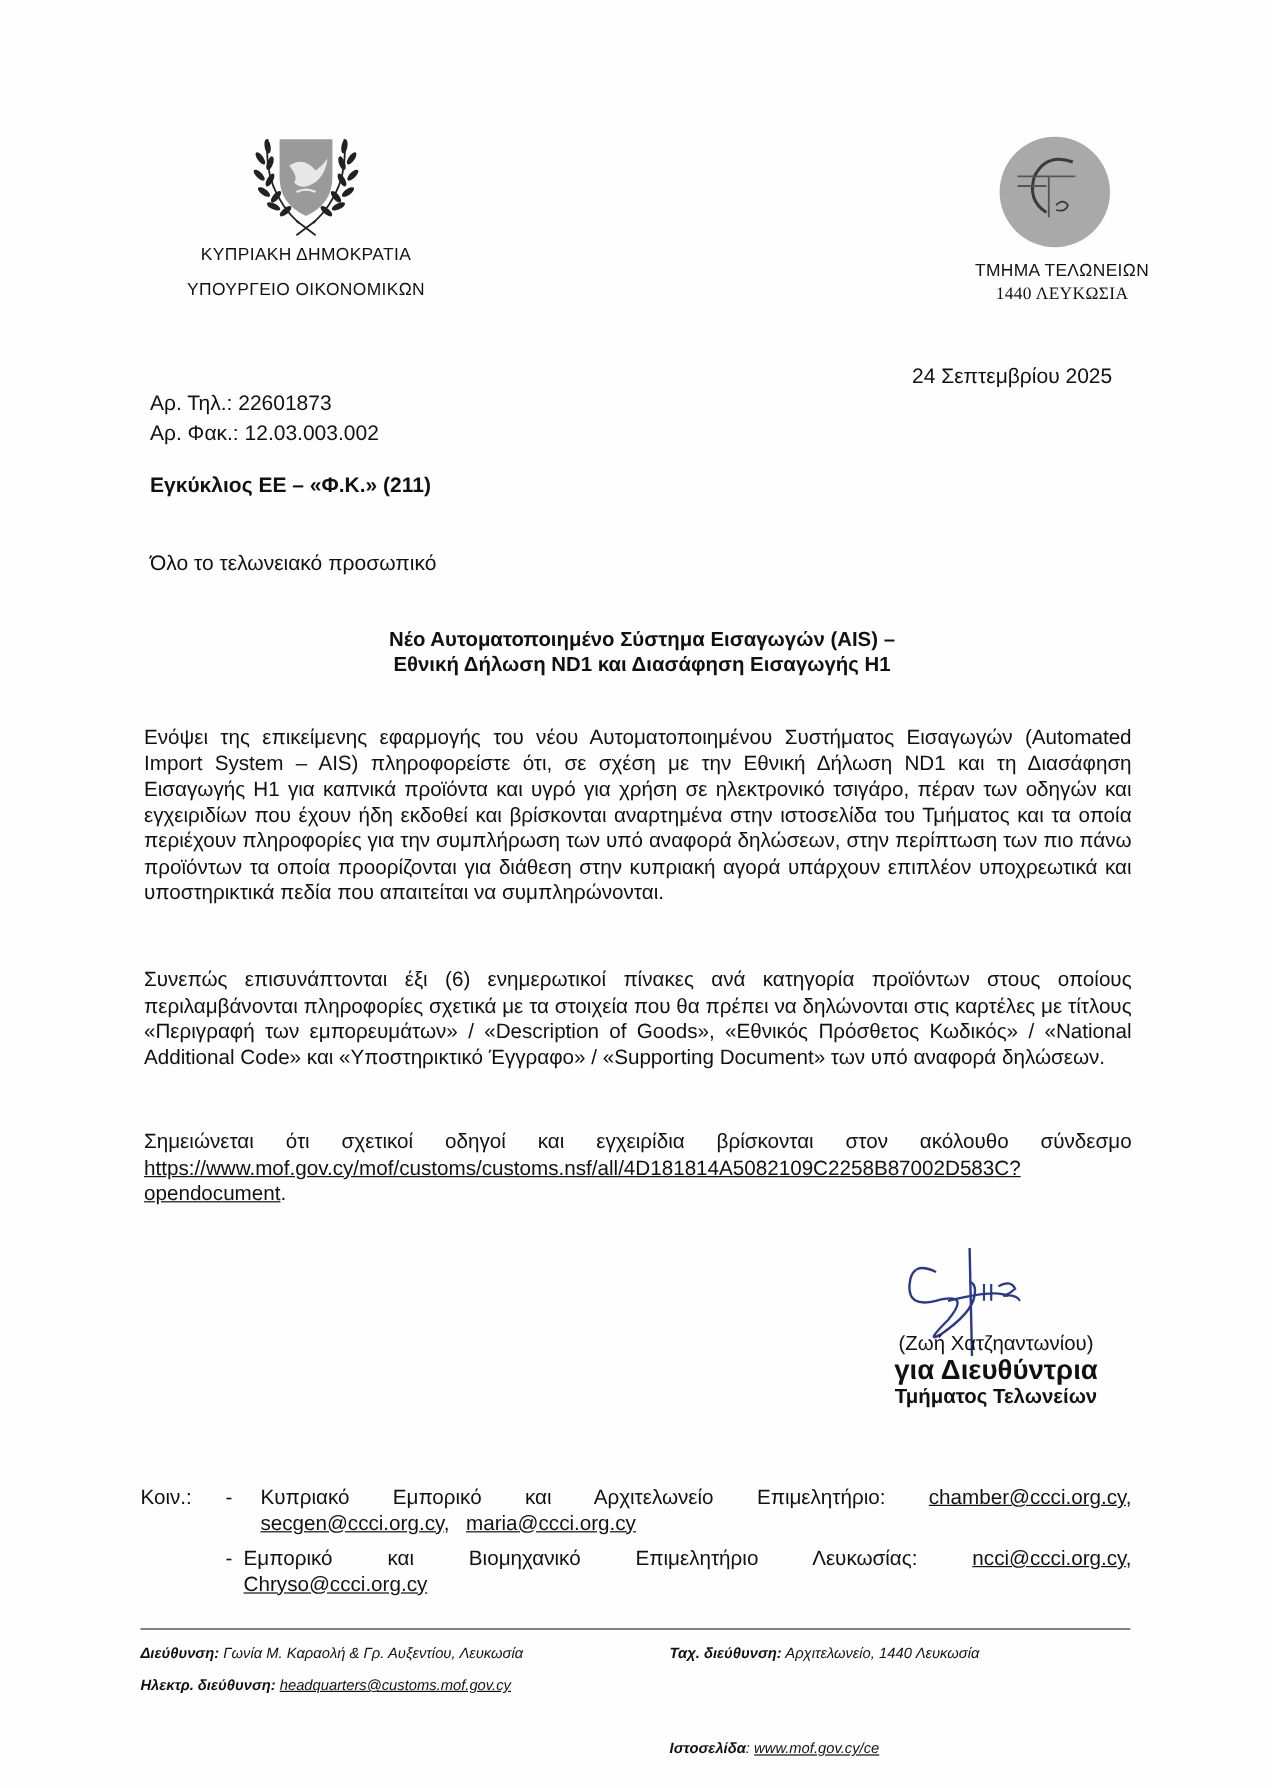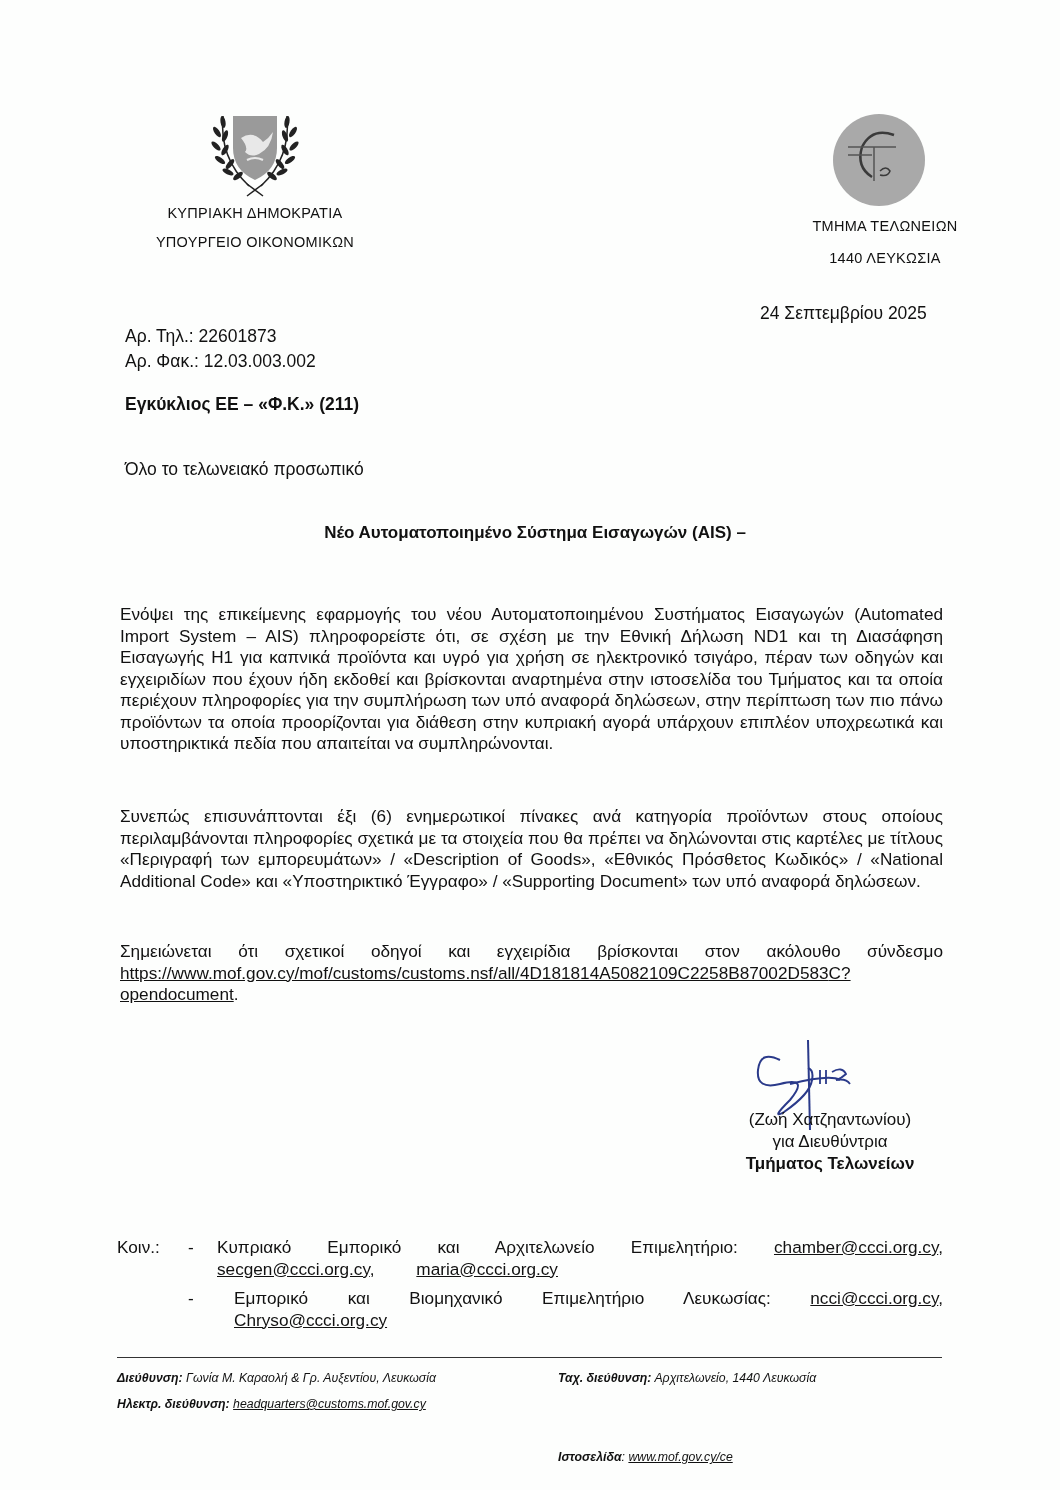--- a/index.html
+++ b/index.html
@@ -67,32 +67,33 @@
     <circle cx="47" cy="47" r="46" fill="#a9a9a9"></circle>
     <path d="M62 22 Q40 14 30 34 Q24 54 40 64" stroke="#3a3a3a" stroke-width="2.5" fill="none"></path>
     <line x1="16" y1="34" x2="64" y2="34" stroke="#555" stroke-width="1.5"></line>
     <line x1="16" y1="42" x2="40" y2="42" stroke="#555" stroke-width="1.5"></line>
     <line x1="42" y1="34" x2="42" y2="68" stroke="#555" stroke-width="1.5"></line>
     <path d="M48 58 Q54 52 58 58 Q56 64 48 62" stroke="#3a3a3a" stroke-width="1.5" fill="none"></path>
   </svg>
 </div>
 
 <div class="abs hdr-text" style="left:790px; top:218px; width:190px;">ΤΜΗΜΑ ΤΕΛΩΝΕΙΩΝ</div>
-<div class="abs hdr-text" style="left:790px; top:250px; width:190px;">1440 ΛΕΥΚΩΣΙΑ</div>
+<div class="abs hdr-text" style="left:790px; top:237px; width:190px;font-family:Liberation Serif, serif;">1440 ΛΕΥΚΩΣΙΑ</div>
 
 <div class="abs body-text" style="left:125px; top:303px; font-size:17.5px;margin-top:48px;">Αρ. Φακ.: 12.03.003.002</div>
 <div class="abs body-text" style="left:125px; top:326px; font-size:17.5px;">Αρ. Τηλ.: 22601873</div>
 <div class="abs body-text" style="left:760px; top:303px; font-size:17.5px;">24 Σεπτεμβρίου 2025</div>
 
 <div class="abs body-text" style="left:125px; top:394px; font-weight:bold; font-size:17.5px;">Εγκύκλιος ΕΕ – «Φ.Κ.» (211)</div>
 
 <div class="abs body-text" style="left:125px; top:459px; font-size:17.5px;">Όλο το τελωνειακό προσωπικό</div>
 
 <div class="abs center" style="left:110px; top:522px; width:850px; font-weight:bold; font-size:17px; line-height:21px;">
   <div>Νέο Αυτοματοποιημένο Σύστημα Εισαγωγών (AIS) –</div>
+  <div>Εθνική Δήλωση ND1 και Διασάφηση Εισαγωγής Η1</div>
 </div>
 
 <div class="abs body-text justify" style="left:120px; top:604px; width:823px;">Ενόψει της επικείμενης εφαρμογής του νέου Αυτοματοποιημένου Συστήματος Εισαγωγών (Automated Import System – AIS) πληροφορείστε ότι, σε σχέση με την Εθνική Δήλωση ND1 και τη Διασάφηση Εισαγωγής H1 για καπνικά προϊόντα και υγρό για χρήση σε ηλεκτρονικό τσιγάρο, πέραν των οδηγών και εγχειριδίων που έχουν ήδη εκδοθεί και βρίσκονται αναρτημένα στην ιστοσελίδα του Τμήματος και τα οποία περιέχουν πληροφορίες για την συμπλήρωση των υπό αναφορά δηλώσεων, στην περίπτωση των πιο πάνω προϊόντων τα οποία προορίζονται για διάθεση στην κυπριακή αγορά υπάρχουν επιπλέον υποχρεωτικά και υποστηρικτικά πεδία που απαιτείται να συμπληρώνονται.</div>
 
 <div class="abs body-text justify" style="left:120px; top:806px; width:823px;">Συνεπώς επισυνάπτονται έξι (6) ενημερωτικοί πίνακες ανά κατηγορία προϊόντων στους οποίους περιλαμβάνονται πληροφορίες σχετικά με τα στοιχεία που θα πρέπει να δηλώνονται στις καρτέλες με τίτλους «Περιγραφή των εμπορευμάτων» / «Description of Goods», «Εθνικός Πρόσθετος Κωδικός» / «National Additional Code» και «Υποστηρικτικό Έγγραφο» / «Supporting Document» των υπό αναφορά δηλώσεων.</div>
 
 <div class="abs body-text justify" style="left:120px; top:941px; width:823px;">
   <span>Σημειώνεται ότι σχετικοί οδηγοί και εγχειρίδια βρίσκονται στον ακόλουθο σύνδεσμο</span>
   <span class="link"><span>https://www.mof.gov.cy/mof/customs/customs.nsf/all/4D181814A5082109C2258B87002D583</span><span>C?opendocument</span></span><span>.</span>
 </div>
@@ -100,38 +101,38 @@
 <div class="abs" style="left:750px; top:1040px; width:140px; height:90px;">
   <svg width="140" height="90" viewBox="0 0 140 90">
     <path d="M30 20 Q10 10 8 30 Q6 50 30 44 Q60 36 40 60 Q20 80 34 72 Q60 54 62 40 Q64 30 58 28" stroke="#2a3a8a" stroke-width="2" fill="none"></path>
     <path d="M58 0 L60 90" stroke="#2a3a8a" stroke-width="2"></path>
     <path d="M40 44 Q80 34 90 40" stroke="#2a3a8a" stroke-width="2" fill="none"></path>
     <path d="M70 30 L70 44 M76 30 L76 44" stroke="#2a3a8a" stroke-width="1.8"></path>
     <path d="M82 32 Q92 26 96 34 Q92 38 86 40 Q96 38 100 44" stroke="#2a3a8a" stroke-width="1.8" fill="none"></path>
   </svg>
 </div>
 <div class="abs body-text center" style="left:715px; top:1109px; width:230px; font-size:17px;">(Ζωή Χατζηαντωνίου)</div>
-<div class="abs body-text center" style="left:715px; top:1131px; width:230px; font-size:17px;">για Διευθύντρια</div>
+<div class="abs body-text center" style="left:715px; top:1131px; width:230px; font-size:23px;font-weight:bold;">για Διευθύντρια</div>
 <div class="abs body-text center" style="left:715px; top:1153px; width:230px; font-size:17px;font-weight:bold;">Τμήματος Τελωνείων</div>
 
 <div class="abs body-text" style="left:117px; top:1237px;">Κοιν.:</div>
 
 <div class="abs body-text" style="left:188px; top:1237px; width:755px;">
   <span class="abs" style="left:0; top:0;">-</span>
   <div class="justify" style="margin-left:29px; word-spacing:9px;">
     <span>Κυπριακό Εμπορικό και Αρχιτελωνείο Επιμελητήριο:</span>
     <span class="link">chamber@ccci.org.cy</span>,
     <span class="link" style="word-spacing:0;">secgen@ccci.org.cy</span><span style="word-spacing:0;">,</span>
-    <span class="link" style="word-spacing:0;margin-left:28px;">maria@ccci.org.cy</span>
+    <span class="link" style="word-spacing:0;">maria@ccci.org.cy</span>
   </div>
 </div>
 
 <div class="abs body-text" style="left:188px; top:1288px; width:755px;">
   <span class="abs" style="left:0; top:0;">-</span>
-  <div class="justify" style="margin-left:46px; word-spacing:14px;">
+  <div class="justify" style="margin-left:15px; word-spacing:14px;">
     <span>Εμπορικό και Βιομηχανικό Επιμελητήριο Λευκωσίας:</span>
     <span class="link">ncci@ccci.org.cy</span>,
     <span class="link">Chryso@ccci.org.cy</span>
   </div>
 </div>
 
 <div class="rule" style="top:1357px;"></div>
 
 <div class="abs footer-text" style="left:117px; top:1371px;">
   <b>Διεύθυνση:</b>

